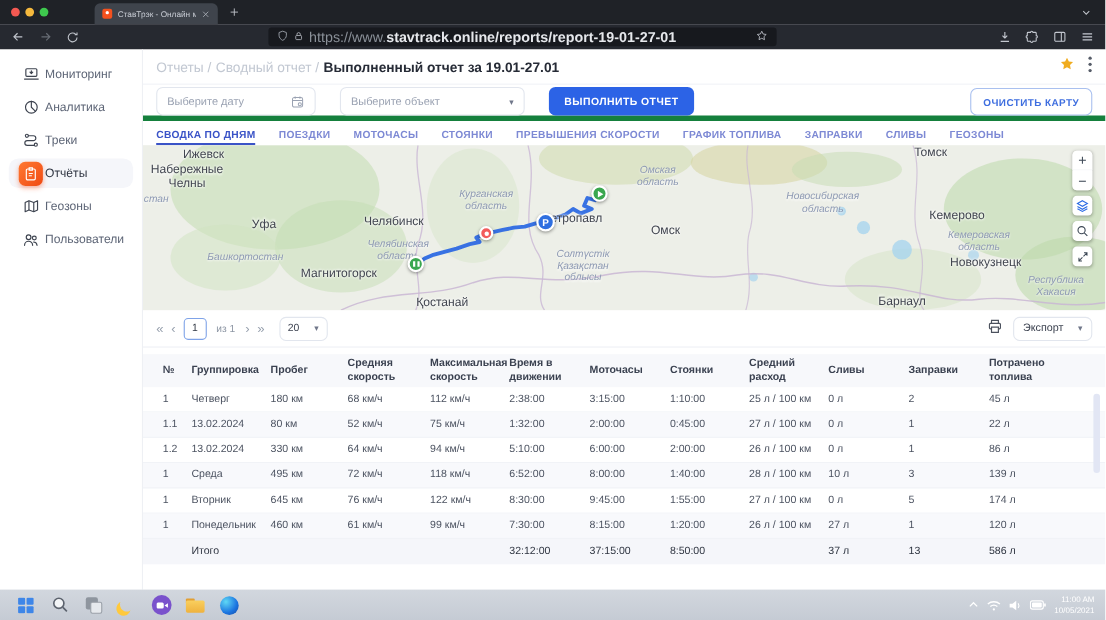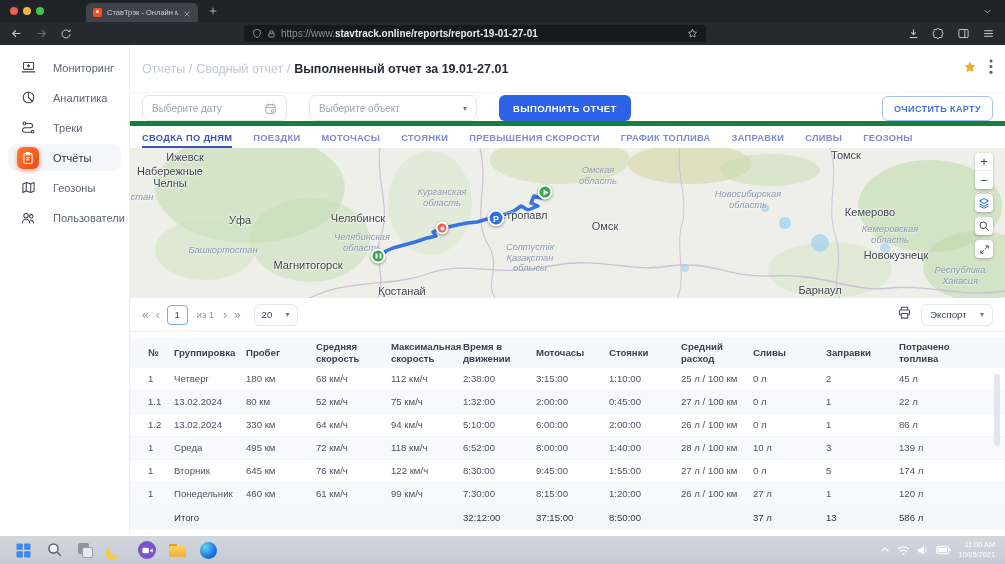--- a/index.html
+++ b/index.html
@@ -12,38 +12,38 @@
   .dot{width:8px;height:8px;border-radius:50%}
   .dot.r{background:#f45952}.dot.y{background:#f5b93d}.dot.g{background:#3ec94e}
   .btab{height:19px;margin-top:3px;background:#3f444c;border-radius:5px 5px 0 0;display:flex;align-items:center;gap:5px;padding:0 7px;width:112px}
   .fav{width:9px;height:9px;border-radius:2px;background:#f4511e;flex:0 0 auto;position:relative}
   .fav:after{content:'';position:absolute;left:3px;top:2px;width:3px;height:3px;border-radius:50%;background:#fff}
   .btab-title{font-size:7.5px;color:#c9cdd5;white-space:nowrap;overflow:hidden;flex:1}
   .newtab{margin-left:10px;display:flex;align-items:center}
   .win-chevron{margin-left:auto;display:flex;align-items:center}
   .navbar{height:23px;background:#262930;display:flex;align-items:center;padding:0 10px;gap:12px;flex:0 0 auto}
   .urlbar{width:462px;height:17px;background:#17191e;border-radius:3px;display:flex;align-items:center;gap:5px;padding:0 8px;margin-left:160px;margin-right:auto}
-  .url{font-size:10px;white-space:nowrap;overflow:hidden}
+  .url{font-size:13px;white-space:nowrap;overflow:hidden}
   .url .dim{color:#8a9098}.url .strong{color:#e6e8ec;font-weight:700}
   .nav-ic{display:flex;align-items:center}
 
   
   .app{flex:1;display:flex;background:#fff;min-height:0}
   .sidebar{width:130px;flex:0 0 auto;border-right:1px solid #eef0f4;padding-top:6px}
   .logo{display:flex;align-items:center;gap:3px;padding:6px 0 10px 20px;border-bottom:1px solid #f3f4f8;margin-bottom:6px}
   .logo-text{font-size:12px;font-weight:800;color:#f4461a;letter-spacing:.2px}
-  .sb-item{display:flex;align-items:center;gap:14px;height:27px;padding:0 9px;margin:3px 8px;border-radius:9px;cursor:pointer}
+  .sb-item{display:flex;align-items:center;gap:2px;height:27px;padding:0 9px;margin:3px 8px;border-radius:9px;cursor:pointer}
   .sb-item.active{background:#f5f6fa}
   .sb-ic{width:22px;height:22px;display:flex;align-items:center;justify-content:center;color:#3e4450;border-radius:6px;flex:0 0 auto}
   .sb-ic.active{background:linear-gradient(135deg,#ff7a33,#f04a12);color:#fff;box-shadow:0 2px 5px rgba(244,81,30,.45)}
   .sb-lb{font-size:11px;color:#5d6576;white-space:nowrap}
   .sb-item.active .sb-lb{color:#2f3542}
 
   .main{flex:1;display:flex;flex-direction:column;min-width:0}
-  .page-header{height:48px;display:flex;align-items:center;padding:0 12px;border-bottom:1px solid #f1f3f7}
+  .page-header{height:32px;display:flex;align-items:center;padding:0 12px;border-bottom:1px solid #f1f3f7}
   .crumbs{font-size:12.5px;color:#c2c8d2;display:flex;gap:4px;align-items:center;white-space:nowrap}
   .crumb:after{content:" /";color:#c2c8d2}
   .crumb-cur{color:#262b36;font-weight:700}
   .ph-right{margin-left:auto;display:flex;gap:12px;align-items:center}
 
   .controls{height:33px;display:flex;align-items:flex-end;gap:22px;padding:0 12px;border-bottom:5px solid #15803d}
   .inputbox{height:26px;border:1px solid #e2e6ee;border-radius:6px;display:flex;align-items:center;padding:0 9px;font-size:10px;color:#9aa2b2;background:#fff}
   .date-input{width:145px}.obj-select{width:168px}
   .inputbox .tail{margin-left:auto;display:flex;align-items:center}
   .chev{font-size:8px;color:#70778a}

